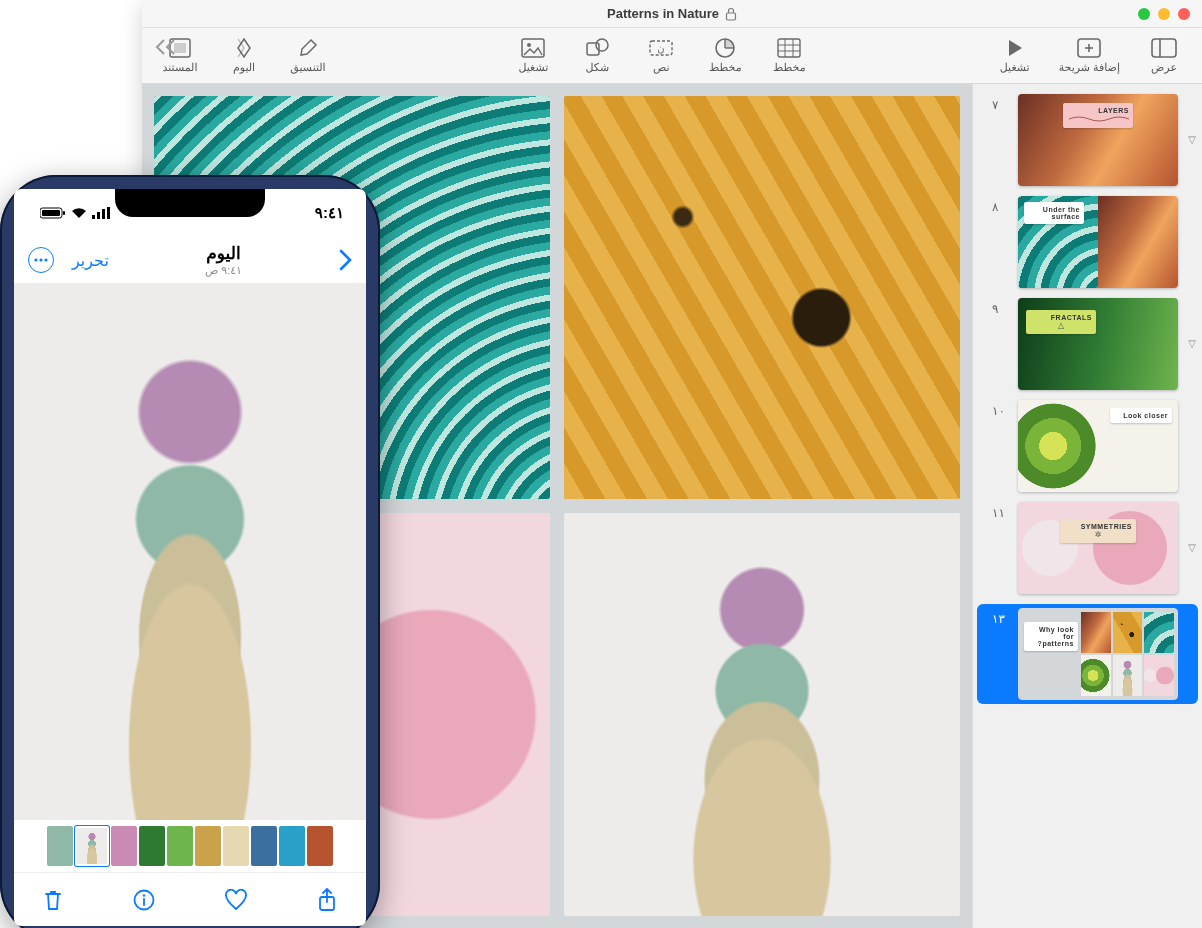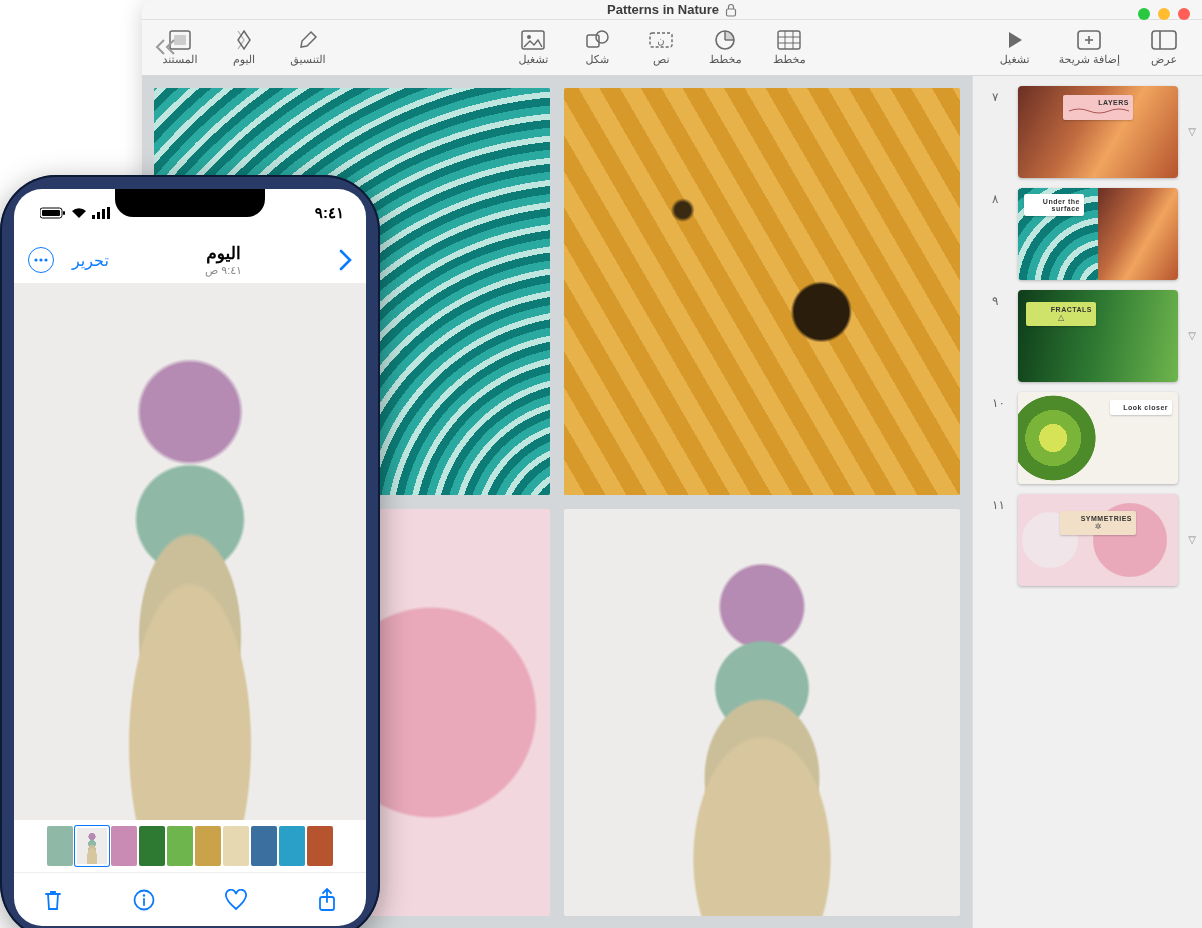--- a/index.html
+++ b/index.html
@@ -1,21 +1,21 @@
 <!DOCTYPE html>
 <html dir="rtl" lang="ar"><head>
 <meta charset="utf-8">
 <style>
 * { margin:0; padding:0; box-sizing:border-box; font-family:-apple-system,BlinkMacSystemFont,"Helvetica Neue",Arial,sans-serif; }
 body { background:#fff; width:1202px; height:928px; position:relative; overflow:hidden; }
 
 
 .keynote-window { position:absolute; top:0; right:0; width:1060px; height:928px; border-radius:10px 0 0 10px; overflow:hidden; display:flex; flex-direction:column; box-shadow:0 4px 22px rgba(0,0,0,.18); background:#ececec; }
 
-.titlebar { position:relative; height:20px; display:flex; align-items:center; justify-content:center; background:#f6f6f6; border-bottom:1px solid #e0e0e0; }
+.titlebar { position:relative; height:28px; display:flex; align-items:center; justify-content:center; background:#f6f6f6; border-bottom:1px solid #e0e0e0; }
 .traffic { position:absolute; right:12px; top:8px; display:flex; gap:8px; }
 .traffic span { width:12px; height:12px; border-radius:50%; display:block; }
 .t-close { background:#ff5f57; } .t-min { background:#febc2e; } .t-max { background:#28c840; }
 .doc-title { font-size:13px; font-weight:600; color:#3c3c3c; display:flex; align-items:center; gap:6px; direction:ltr; }
 .lock-icon { width:12px; height:14px; }
 
 .toolbar { height:56px; background:#f6f6f6; border-bottom:1px solid #d8d8d8; display:flex; align-items:center; gap:24px; padding:0 18px; direction:rtl; }
 .tool { display:flex; flex-direction:column; align-items:center; gap:2px; color:#5a5a5a; cursor:pointer; min-width:40px; }
 .tool .icon { width:26px; height:22px; display:flex; align-items:center; justify-content:center; }
 .tool .label { font-size:11px; color:#555; white-space:nowrap; }
@@ -38,21 +38,21 @@
 
 
 .canvas { flex:1; background:#d3d7da; display:flex; align-items:center; justify-content:center; padding:12px; }
 .slide { width:100%; height:100%; background:#d3d7da; display:grid; grid-template-columns:1fr 1fr; grid-template-rows:1fr 1fr; gap:14px; }
 .slide .tile { border-radius:2px; overflow:hidden; position:relative; }
 .slide .tile .fill { position:absolute; inset:0; }
 
 
 .iphone { position:absolute; left:0; top:175px; width:380px; height:765px; }
 .phone-body { position:absolute; inset:0; border-radius:56px; background:#2a3a66; box-shadow:inset 0 0 0 2px #0d1a35, 0 8px 30px rgba(0,0,0,.35); }
-.phone-screen { position:absolute; inset:14px; background:#fff; border-radius:28px; overflow:hidden; display:flex; flex-direction:column; }
+.phone-screen { position:absolute; inset:14px; background:#fff; border-radius:7px; overflow:hidden; display:flex; flex-direction:column; }
 .notch { position:absolute; top:0; left:50%; transform:translateX(-50%); width:150px; height:28px; background:#000; border-radius:0 0 18px 18px; z-index:5; }
 
 .statusbar { height:48px; display:flex; align-items:center; justify-content:space-between; padding:0 22px 0 26px; direction:rtl; position:relative; z-index:3; }
 .sb-time { font-size:15px; font-weight:600; direction:ltr; }
 .sb-icons { display:flex; align-items:center; gap:5px; }
 
 .nav { height:46px; display:flex; align-items:center; justify-content:space-between; padding:0 14px; direction:rtl; }
 .nav .back { color:#0a7bff; font-size:22px; }
 .nav .center { text-align:center; }
 .nav .center .t1 { font-size:17px; font-weight:600; }
@@ -290,20 +290,37 @@
         <div class="slide-thumb pink-urchin">
           <div class="thumb-card" style="left:50%;top:18%;transform:translateX(-50%);width:76px;background:#f2dfc7;">
             <div class="thumb-title">SYMMETRIES</div>
             <div style="font-size:8px;text-align:center">✲</div>
           </div>
         </div>
         <span class="slide-num">١١</span>
       </div>
 
 
+      <div class="slide-row selected-row">
+        <span class="disclosure"></span>
+        <div class="slide-thumb selected" style="background:#d3d7da">
+          <div style="position:absolute;right:4px;top:4px;bottom:4px;width:58%;display:grid;grid-template-columns:1fr 1fr 1fr;grid-template-rows:1fr 1fr;gap:2px;">
+            <div class="teal-leaf"></div>
+              <div class="honeycomb"></div>
+              <div class="canyon"></div>
+            <div class="pink-urchin"></div>
+              <div class="urchins"></div>
+              <div class="romanesco"></div>
+          </div>
+          <div class="thumb-card" style="left:6px;top:14px;width:54px;">
+              <div class="thumb-title">Why look for patterns?</div>
+            </div>
+        </div>
+        <span class="slide-num">١٣</span>
+      </div>
 
     </div>
 
     <div class="canvas">
       <div class="slide">
         <div class="tile">
             <div class="fill honeycomb"></div>
           </div>
         <div class="tile">
             <div class="fill teal-leaf"></div>

